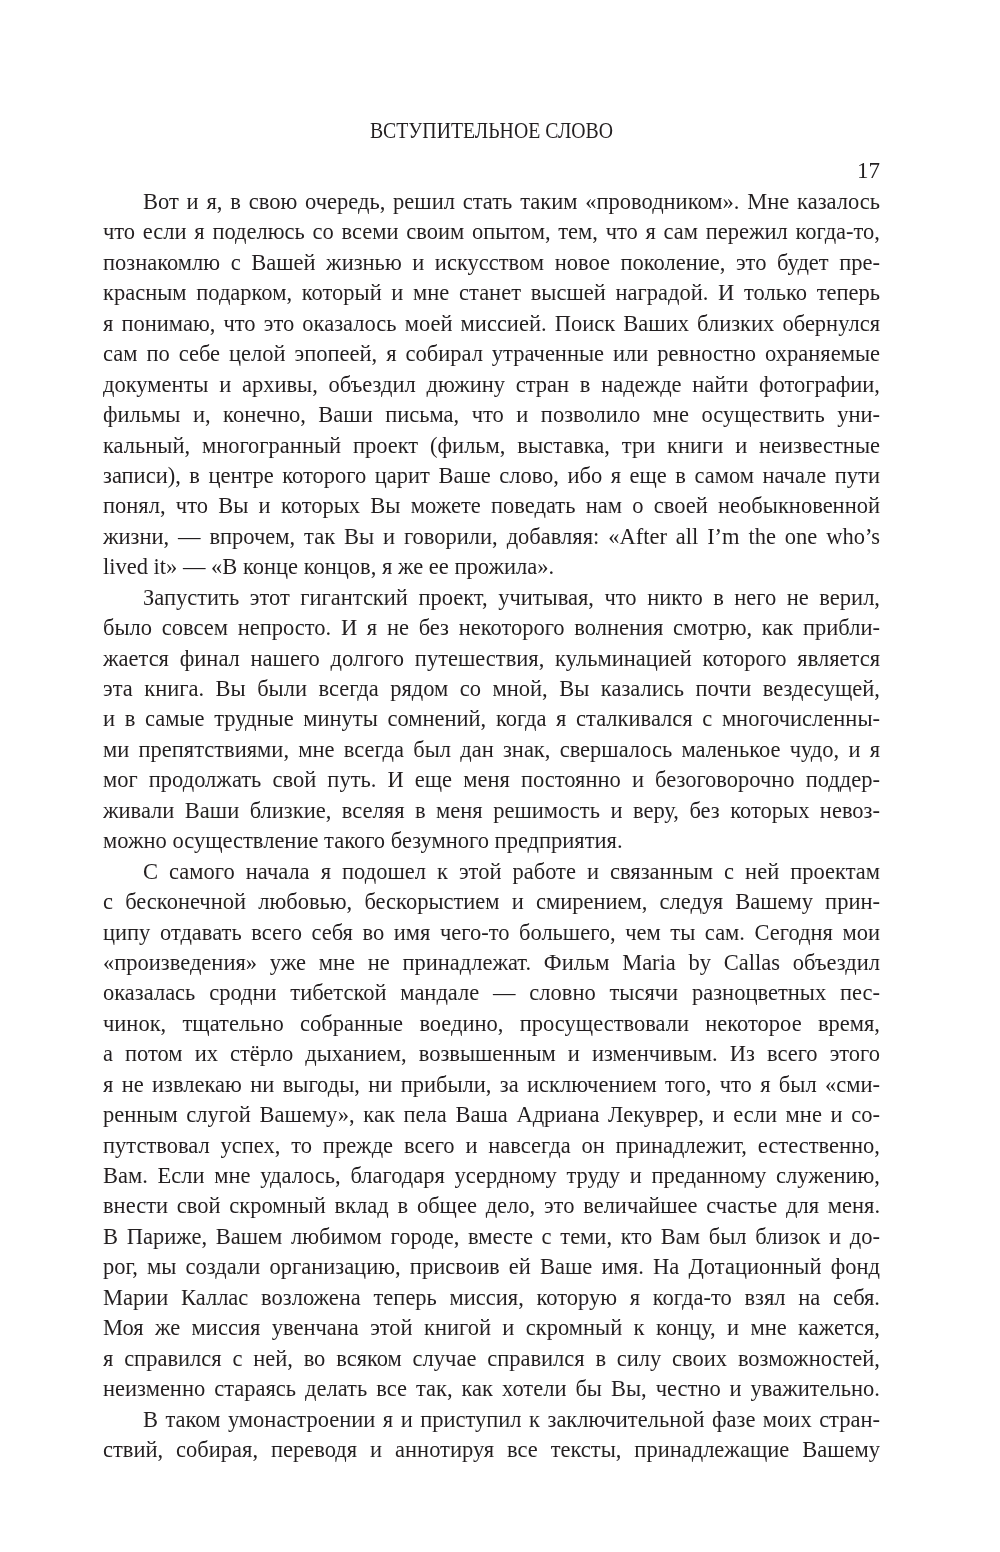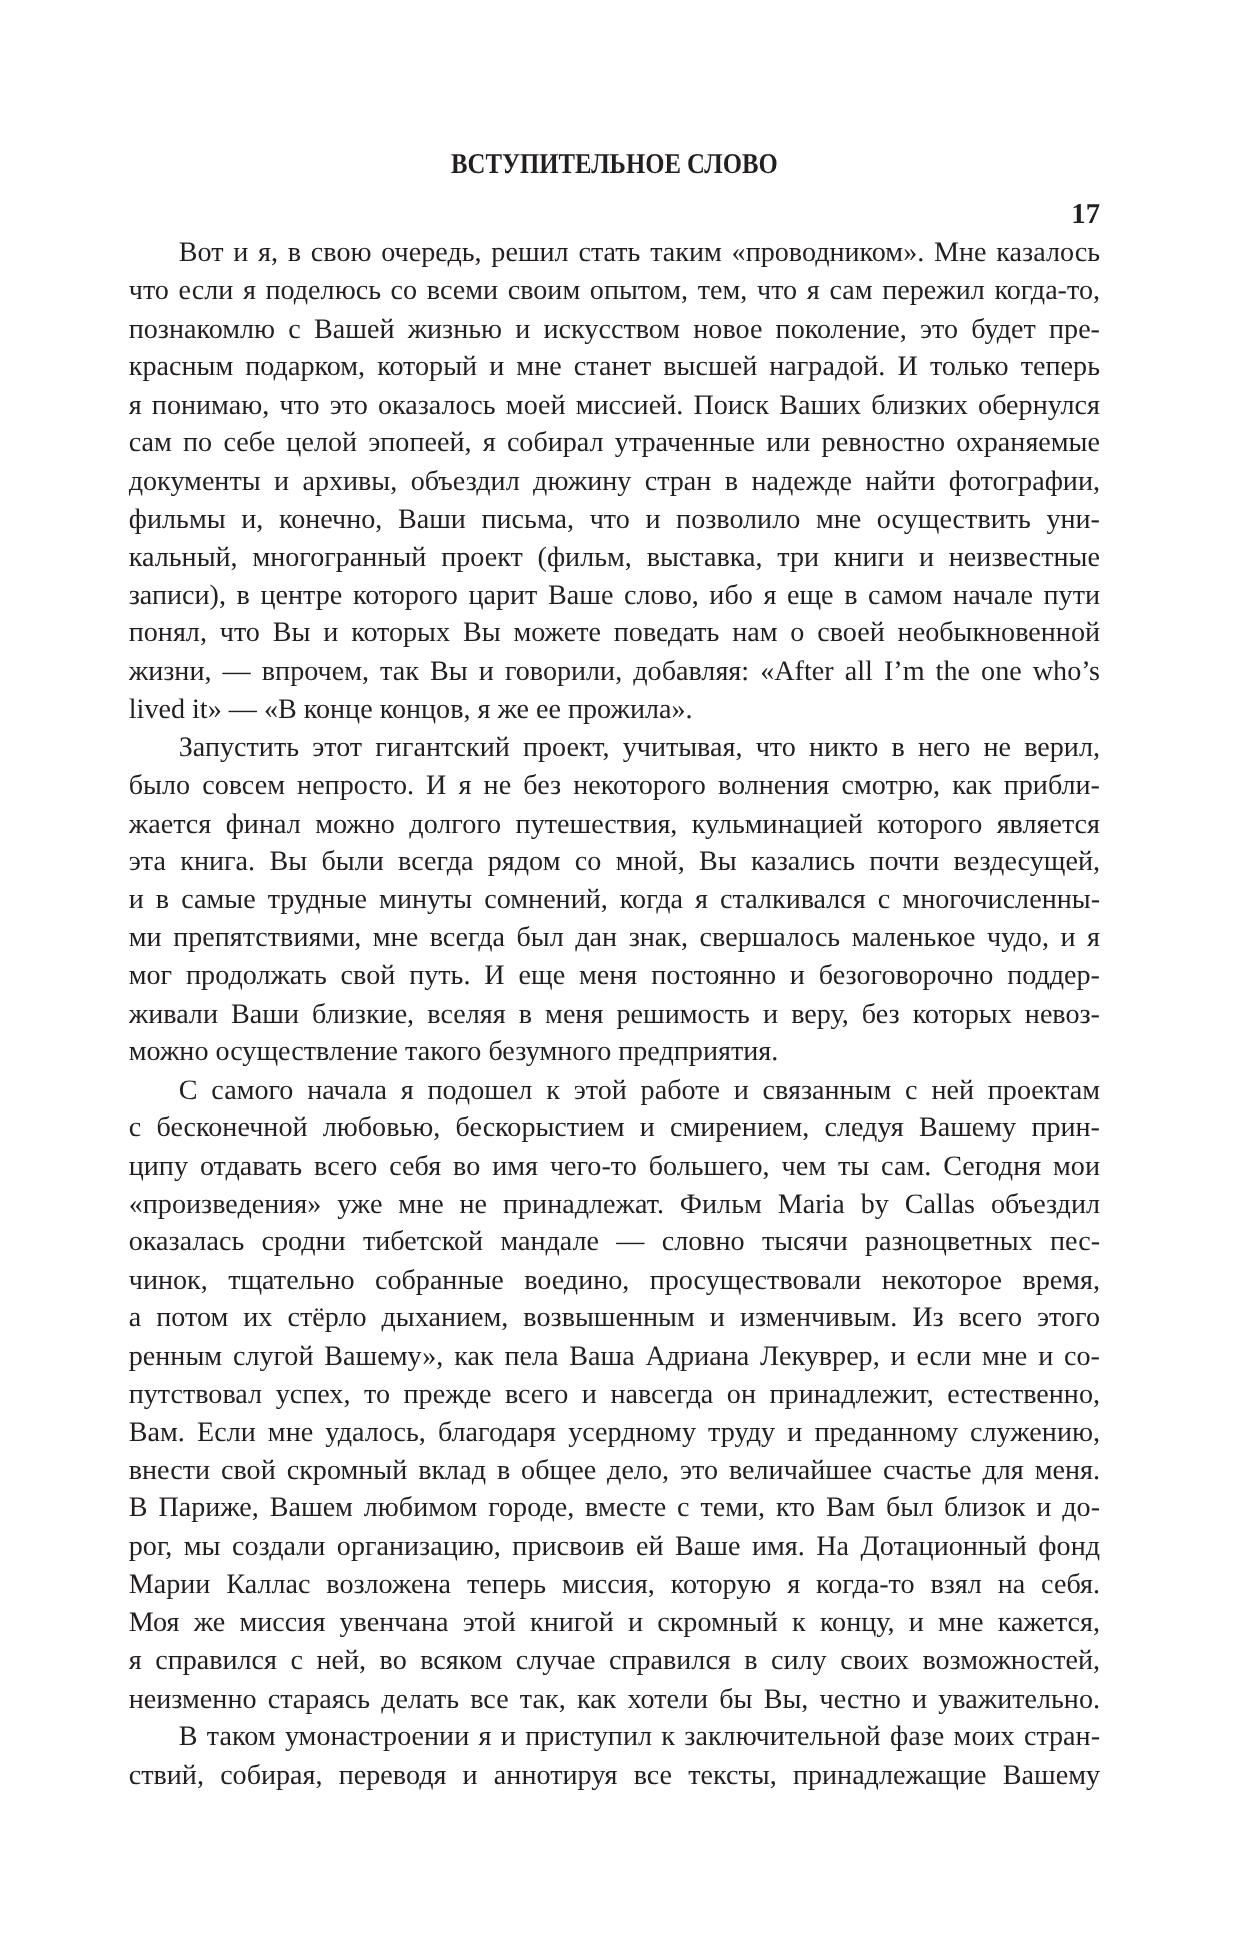--- a/index.html
+++ b/index.html
@@ -2,21 +2,21 @@
 <html><head>
   <meta charset="utf-8">
   <style>
     html, body { margin: 0; padding: 0; background: #ffffff; }
     body {
       width: 1000px; height: 1552px; position: relative; overflow: hidden;
       font-family: "Liberation Serif", "DejaVu Serif", serif;
       color: #231f20;
     }
     .running-head {
-      position: absolute; top: 118px; left: 103px; width: 777px; height: 32px; font-weight: bold;
+      position: absolute; top: 118px; left: 103px; width: 777px; height: 32px;
     }
     .running-title {
       position: absolute; left: 0; right: 0; text-align: center;
       font-size: 23px; letter-spacing: 0; top: 0;
       transform: scaleX(0.86); transform-origin: center;
     }
     .folio {
       position: absolute; right: 0; top: 0; font-size: 23px; margin-top: 40px;
     }
     .body-text {
@@ -47,34 +47,35 @@
     <div class="line">сам по себе целой эпопеей, я собирал утраченные или ревностно охраняемые</div>
     <div class="line">документы и архивы, объездил дюжину стран в надежде найти фотографии,</div>
     <div class="line">фильмы и, конечно, Ваши письма, что и позволило мне осуществить уни-</div>
     <div class="line">кальный, многогранный проект (фильм, выставка, три книги и неизвестные</div>
     <div class="line">записи), в центре которого царит Ваше слово, ибо я еще в самом начале пути</div>
     <div class="line">понял, что Вы и которых Вы можете поведать нам о своей необыкновенной</div>
     <div class="line">жизни, — впрочем, так Вы и говорили, добавляя: «After all I’m the one who’s</div>
     <div class="line last">lived it» — «В конце концов, я же ее прожила».</div>
     <div class="line indent">Запустить этот гигантский проект, учитывая, что никто в него не верил,</div>
     <div class="line">было совсем непросто. И я не без некоторого волнения смотрю, как прибли-</div>
-    <div class="line">жается финал можно долгого путешествия, кульминацией которого является</div>
+    <div class="line">жается финал нашего долгого путешествия, кульминацией которого является</div>
     <div class="line">эта книга. Вы были всегда рядом со мной, Вы казались почти вездесущей,</div>
     <div class="line">и в самые трудные минуты сомнений, когда я сталкивался с многочисленны-</div>
     <div class="line">ми препятствиями, мне всегда был дан знак, свершалось маленькое чудо, и я</div>
     <div class="line">мог продолжать свой путь. И еще меня постоянно и безоговорочно поддер-</div>
     <div class="line">живали Ваши близкие, вселяя в меня решимость и веру, без которых невоз-</div>
     <div class="line last">можно осуществление такого безумного предприятия.</div>
     <div class="line indent">С самого начала я подошел к этой работе и связанным с ней проектам</div>
     <div class="line">с бесконечной любовью, бескорыстием и смирением, следуя Вашему прин-</div>
     <div class="line">ципу отдавать всего себя во имя чего-то большего, чем ты сам. Сегодня мои</div>
     <div class="line">«произведения» уже мне не принадлежат. Фильм Maria by Callas объездил</div>
     <div class="line">оказалась сродни тибетской мандале — словно тысячи разноцветных пес-</div>
     <div class="line">чинок, тщательно собранные воедино, просуществовали некоторое время,</div>
     <div class="line">а потом их стёрло дыханием, возвышенным и изменчивым. Из всего этого</div>
+    <div class="line">я не извлекаю ни выгоды, ни прибыли, за исключением того, что я был «сми-</div>
     <div class="line">ренным слугой Вашему», как пела Ваша Адриана Лекуврер, и если мне и со-</div>
     <div class="line">путствовал успех, то прежде всего и навсегда он принадлежит, естественно,</div>
     <div class="line">Вам. Если мне удалось, благодаря усердному труду и преданному служению,</div>
     <div class="line">внести свой скромный вклад в общее дело, это величайшее счастье для меня.</div>
     <div class="line">В Париже, Вашем любимом городе, вместе с теми, кто Вам был близок и до-</div>
     <div class="line">рог, мы создали организацию, присвоив ей Ваше имя. На Дотационный фонд</div>
     <div class="line">Марии Каллас возложена теперь миссия, которую я когда-то взял на себя.</div>
     <div class="line">Моя же миссия увенчана этой книгой и скромный к концу, и мне кажется,</div>
     <div class="line">я справился с ней, во всяком случае справился в силу своих возможностей,</div>
     <div class="line">неизменно стараясь делать все так, как хотели бы Вы, честно и уважительно.</div>

